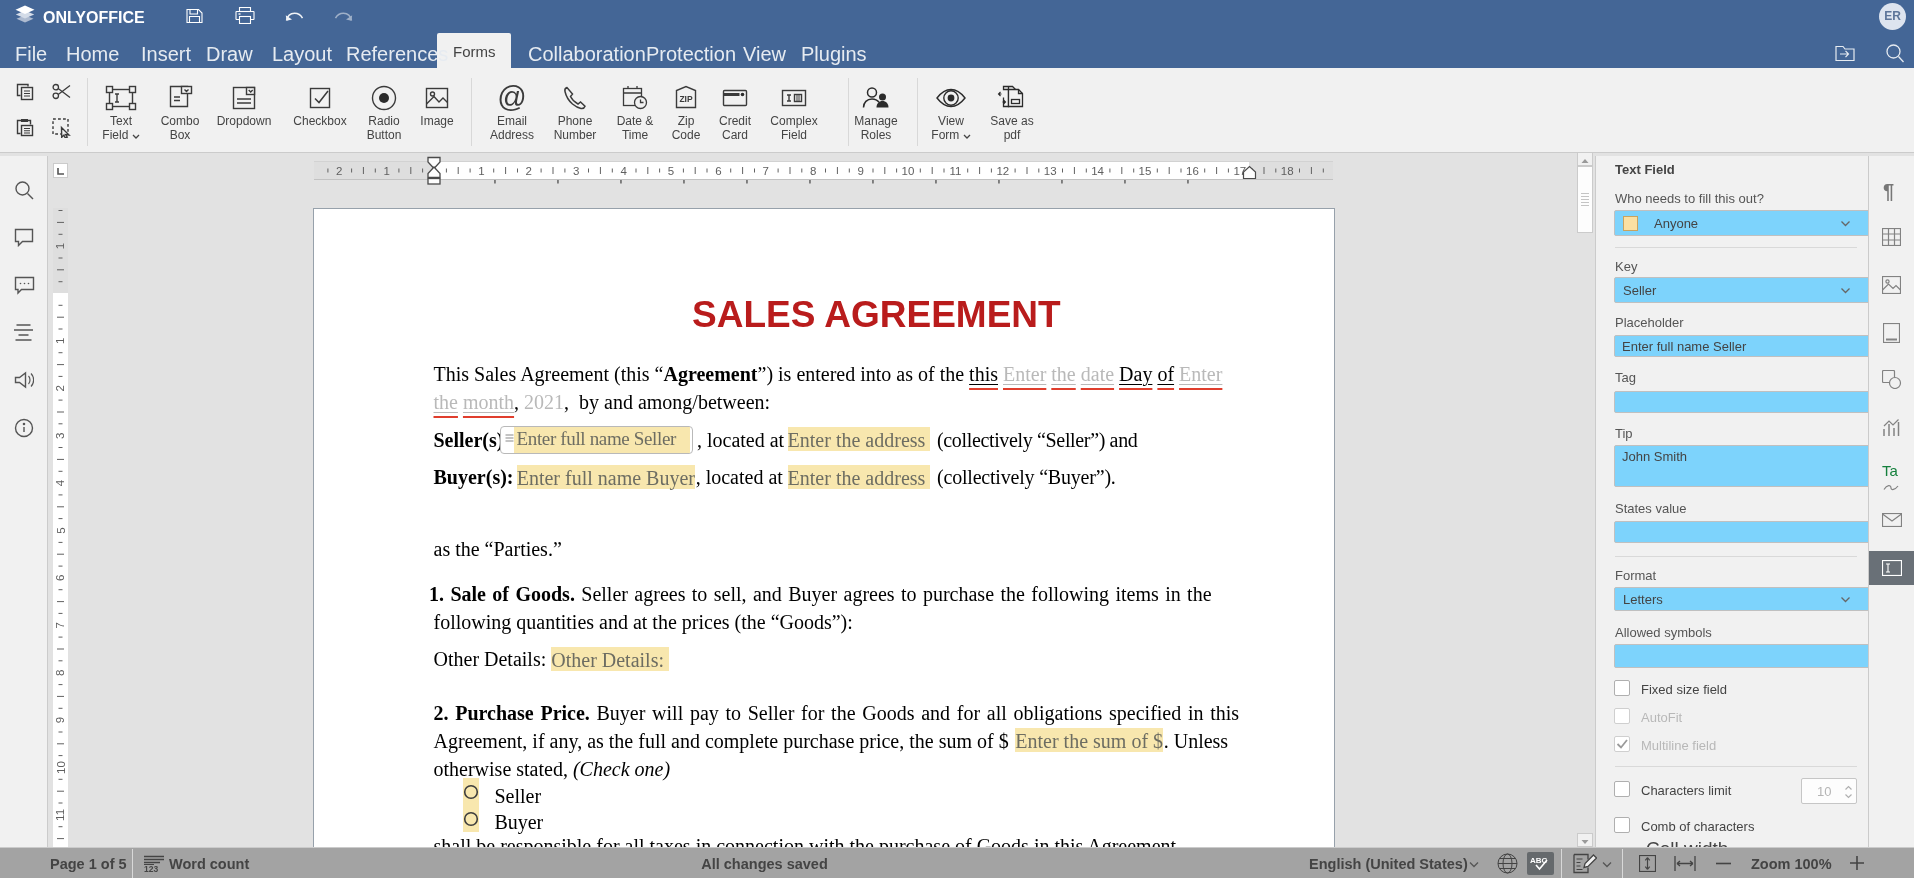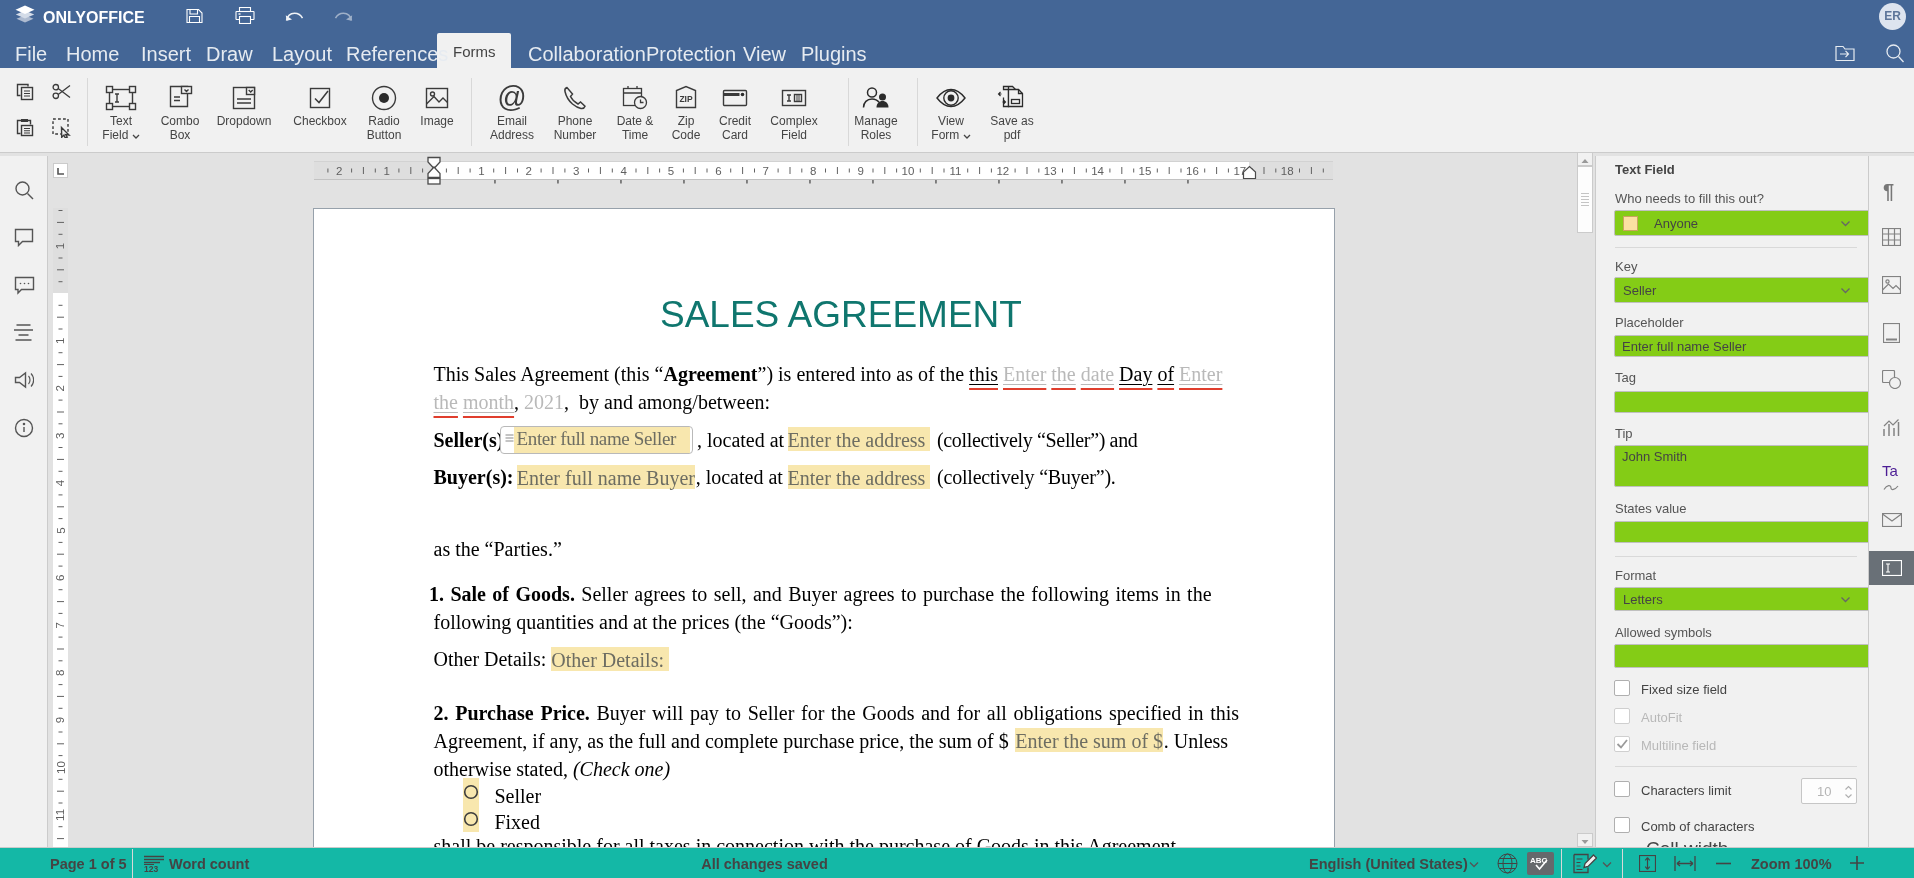--- a/index.html
+++ b/index.html
@@ -32,28 +32,28 @@
 .ph { color:#6d6d62; }
 .gray { color:#b9b9b9; }
 .und { text-decoration:underline; text-underline-offset:2.5px; text-decoration-thickness:1.4px; }
 .sq { text-decoration:underline #e03e2d 1.8px; text-underline-offset:6.5px; }
 #lcorner { position:absolute; left:5px; top:7px; width:15px; height:15px; background:#fff; border:1px solid #cbcbcb; }
 
 #vscroll { position:absolute; left:1577px; top:152px; width:16px; height:695px; }
 
 #rightpanel { position:absolute; left:1595px; top:156px; width:273px; height:691px; background:#f1f1f1; border-left:1px solid #cbcbcb; }
 .plabel { position:absolute; left:19px; font-size:13px; color:#555; white-space:nowrap; }
-.pinput { position:absolute; left:18px; width:275px; background:#84cc16; border:1px solid #c0c0c0; border-radius:2px; font-size:13px; color:#444; }
+.pinput { position:absolute; left:18px; width:275px; background:#7dd3fc; border:1px solid #c0c0c0; border-radius:2px; font-size:13px; color:#444; }
 .psep { position:absolute; left:19px; width:242px; height:1px; background:#d9d9d9; }
 .pcheck { position:absolute; left:18px; width:16px; height:16px; background:#fff; border:1px solid #afafaf; border-radius:2px; }
 .pchklbl { position:absolute; left:45px; font-size:13px; color:#444; white-space:nowrap; }
 
 #iconbar { position:absolute; left:1868px; top:156px; width:46px; height:691px; background:#f1f1f1; border-left:1px solid #cbcbcb; }
 
-#statusbar { position:absolute; left:0; top:847px; width:1914px; height:31px; background:#14b8a6; border-top:1px solid #cbcbcb; font-size:14.5px; font-weight:bold; color:#444; }
+#statusbar { position:absolute; left:0; top:847px; width:1914px; height:31px; background:#a3a3a3; border-top:1px solid #cbcbcb; font-size:14.5px; font-weight:bold; color:#444; }
 .ssep { position:absolute; top:1px; width:1px; height:29px; background:#d8d8d8; }
 </style>
 </head>
 <body>
 <div id="app">
 <div id="topbar">
 
   <svg class="abs" style="left:13px;top:5px" width="26" height="22" viewBox="0 0 26 22">
     <path d="M12 10.2 L3.5 13.8 L12 17.4 L20.5 13.8 Z" fill="#aebbd0"></path>
     <path d="M12 5.6 L2.8 9.6 L12 13.6 L21.2 9.6 Z" fill="#d4dce8"></path>
@@ -453,21 +453,21 @@
 <rect x="5.5" y="570.8" width="4" height="1" fill="#626262"></rect>
 <rect x="4" y="582.7" width="7" height="1" fill="#626262"></rect>
 <rect x="5.5" y="594.5" width="4" height="1" fill="#626262"></rect>
 <text x="7" y="610.4" font-size="11.5" fill="#5f5f5f" text-anchor="middle" font-family="Liberation Sans" transform="rotate(-90 7.5 606.4)">11</text>
 <rect x="5.5" y="618.2" width="4" height="1" fill="#626262"></rect>
 <rect x="4" y="630.1" width="7" height="1" fill="#626262"></rect>
 </svg>
 <div id="lcorner"><svg width="13" height="13" viewBox="0 0 13 13">
           <path d="M4 3 v6 h6" stroke="#555" stroke-width="1.6" fill="none"></path>
         </svg></div>
-<div class="abs" style="left:612px;top:139px;font-family:'Liberation Sans',sans-serif;font-size:37px;font-weight:normal;color:#0f766e;line-height:40px;white-space:pre">SALES AGREEMENT</div>
+<div class="abs" style="left:644px;top:139px;font-family:'Liberation Sans',sans-serif;font-size:37px;font-weight:bold;color:#b91c1c;line-height:40px;white-space:pre">SALES AGREEMENT</div>
 <div class="dline" style="left:385.5px;top:204.5px;">This Sales Agreement (this “<b>Agreement</b>”) is entered into as of the <span class="und"><span class="sq">this</span></span> <span class="gray und"><span class="sq">Enter</span></span> <span class="gray und"><span class="sq">the</span></span> <span class="gray und"><span class="sq">date</span></span> <span class="und"><span class="sq">Day</span></span> <span class="und"><span class="sq">of</span></span> <span class="gray und"><span class="sq">Enter</span></span></div>
 <div class="dline" style="left:385.5px;top:232.5px;"><span class="gray und"><span class="sq">the</span></span> <span class="gray und"><span class="sq">month</span></span>, <span class="gray">2021</span>,&nbsp; by and among/between:</div>
 <div class="dline" style="left:385.5px;top:270.5px;"><b>Seller(s):</b></div>
 <div class="dline" style="left:649.0px;top:270.5px;">, located at</div>
 <div class="dline" style="left:739.6px;top:270.5px;"><span class="hl ph">Enter the address&nbsp;</span></div>
 <div class="dline" style="left:889.0px;top:270.5px;letter-spacing:-0.35px">(collectively “Seller”) and</div>
 <div class="abs" style="left:451.5px;top:269.5px;width:193px;height:28.5px;background:#fff;border:1px solid #b9b9b9;border-radius:4px">
 <svg class="abs" style="left:4px;top:7px" width="9" height="9" viewBox="0 0 9 9">
           <path d="M0.5 1 h8 M0.5 4 h8 M0.5 7 h8" stroke="#8a8a8a" stroke-width="1.1"></path>
         </svg>
@@ -488,21 +488,21 @@
 <div class="dline" style="left:967.3px;top:571.5px;"><span class="hl ph">Enter the sum of $</span></div>
 <div class="dline" style="left:1115.7px;top:571.5px;">. Unless</div>
 <div class="dline" style="left:385.5px;top:599.5px;">otherwise stated, <i>(Check one)</i></div>
 <div class="abs" style="left:415.3px;top:622.0px;width:16px;height:27px;background:#f8e7ae"><svg width="16" height="26" viewBox="0 0 16 26">
           <circle cx="8" cy="14" r="6.3" fill="none" stroke="#3d3d3d" stroke-width="1.6"></circle>
         </svg></div>
 <div class="dline" style="left:446.4px;top:626.5px;">Seller</div>
 <div class="abs" style="left:415.3px;top:648.5px;width:16px;height:27px;background:#f8e7ae"><svg width="16" height="26" viewBox="0 0 16 26">
           <circle cx="8" cy="14" r="6.3" fill="none" stroke="#3d3d3d" stroke-width="1.6"></circle>
         </svg></div>
-<div class="dline" style="left:446.4px;top:653.0px;">Fixed</div>
+<div class="dline" style="left:446.4px;top:653.0px;">Buyer</div>
 <div class="dline" style="left:385.5px;top:677.0px;">shall be responsible for all taxes in connection with the purchase of Goods in this Agreement.</div>
 </div>
 <div id="vscroll">
 <div class="abs" style="left:0;top:0;width:16px;height:14px;background:#f1f1f1;border:1px solid #cbcbcb"><svg width="14" height="12" viewBox="0 0 14 12">
           <path d="M7 4 L10.5 8 H3.5 Z" fill="#9a9a9a"></path>
         </svg></div>
 <div class="abs" style="left:0;top:14px;width:16px;height:67px;background:#fdfdfd;border:1px solid #cbcbcb">
 <svg width="14" height="65" viewBox="0 0 14 65">
           <g stroke="#c4c4c4" stroke-width="1">
             <path d="M3 26.5 h8 M3 29.5 h8 M3 32.5 h8 M3 35.5 h8 M3 38.5 h8"></path>
@@ -589,21 +589,21 @@
         <path d="M3 16.5 h11" stroke-width="2"></path>
       </svg>
 <svg class="abs" style="left:13px;top:214px" width="20" height="19" viewBox="0 0 20 19" fill="none" stroke="#828282" stroke-width="1.2">
         <rect x="0.5" y="0.5" width="12" height="12" rx="1"></rect>
         <circle cx="13" cy="13" r="5.5" fill="#f1f1f1"></circle>
       </svg>
 <svg class="abs" style="left:13px;top:262px" width="18" height="18" viewBox="0 0 18 18" fill="none" stroke="#828282" stroke-width="1.5">
         <path d="M2 18 v-7 M7 18 v-12 M12 18 v-8 M16.5 18 v-14"></path>
         <path d="M2 8 l5-5 l4 4 l5.5-5.5" stroke-width="1.2"></path>
       </svg>
-<div class="abs" style="left:13px;top:306px;font-size:15px;color:#4c1d95">Ta</div>
+<div class="abs" style="left:13px;top:306px;font-size:15px;color:#15803d">Ta</div>
 <svg class="abs" style="left:14px;top:328px" width="16" height="7" viewBox="0 0 16 7" fill="none" stroke="#828282" stroke-width="1.2">
         <path d="M1 5.5 C4 0.5 8 0.5 8 4 C8 6.5 12 6 15 2"></path>
       </svg>
 <svg class="abs" style="left:13px;top:357px" width="20" height="14" viewBox="0 0 20 14" fill="none" stroke="#828282" stroke-width="1.2">
         <rect x="0.5" y="0.5" width="19" height="13"></rect>
         <path d="M0.5 1 L10 8 L19.5 1"></path>
       </svg>
 <div class="abs" style="left:0px;top:395px;width:46px;height:34px;background:#697077">
 <svg class="abs" style="left:13px;top:9px" width="20" height="16" viewBox="0 0 20 16" fill="none" stroke="#fff" stroke-width="1.2">
           <rect x="0.5" y="0.5" width="19" height="15"></rect>

